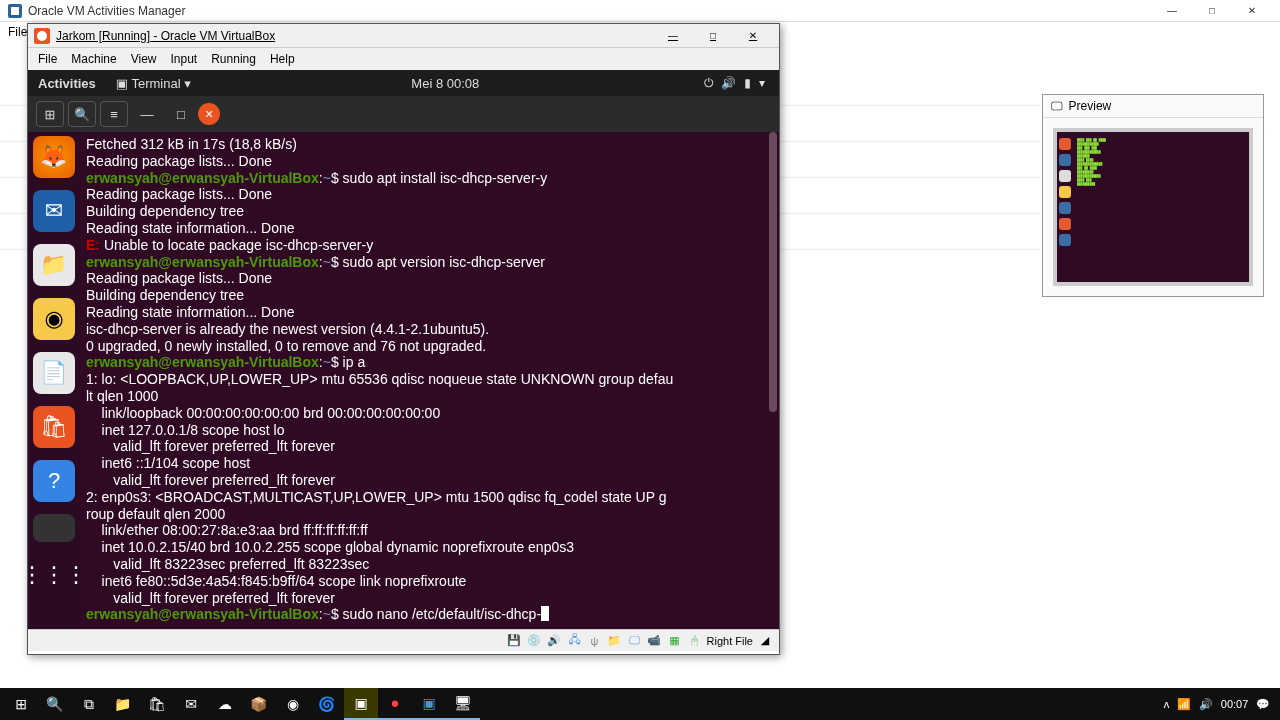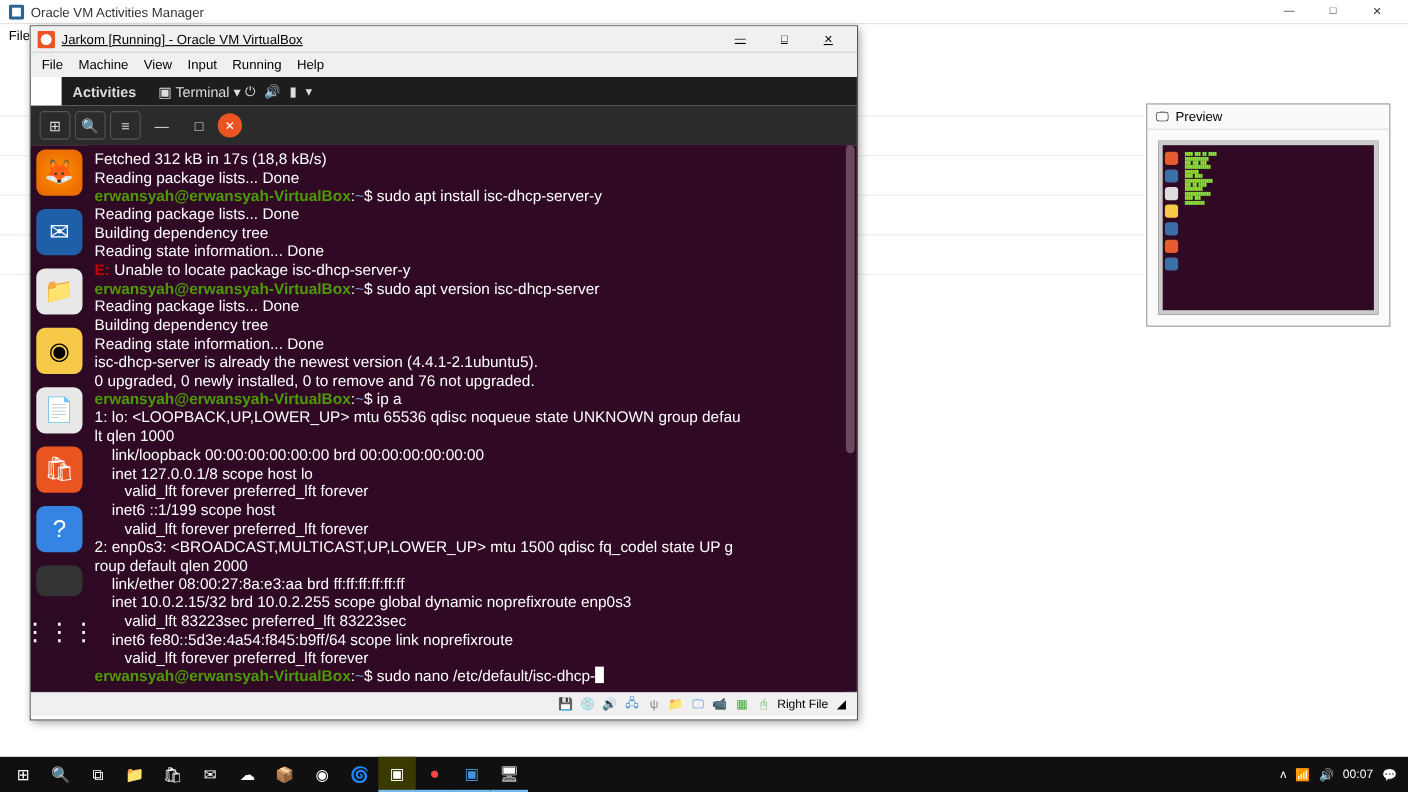--- a/index.html
+++ b/index.html
@@ -8,21 +8,21 @@
 .vbox-titlebar .logo { width: 14px; height: 14px; margin-right: 6px; display:inline-flex; align-items:center; justify-content:center;}
 .vbox-titlebar .spacer { flex: 1; }
 .vbox-titlebar .winbtn { width: 40px; height: 22px; display: flex; align-items: center; justify-content: center; font-size: 10px; color: #333; }
 .vbox-menubar { display:flex; align-items:center; font-size:12px; padding:0 8px; height:20px;}
 .vm-window { position: absolute; left: 27px; top: 23px; width: 753px; height: 632px; background: #fff; border: 1px solid #555; box-shadow: 2px 2px 8px rgba(0,0,0,0.4); }
 .vm-titlebar { height: 24px; background: #f0f0f0; display: flex; align-items: center; padding: 0 6px; font-size: 12px; border-bottom:1px solid #ccc;text-decoration:underline;}
 .vm-titlebar .vlogo { width: 16px; height: 16px; margin-right: 6px; }
 .vm-titlebar .spacer { flex: 1; }
 .vm-titlebar .winbtn { width: 40px; height: 22px; display:flex; align-items:center; justify-content:center; font-size:10px;}
 .vm-menubar { height: 22px; display: flex; align-items: center; gap: 14px; padding: 0 10px; font-size: 12px; background:#f0f0f0; }
-.gnome-top { height: 26px; background: #1d1d1d; color: #ddd; display: flex; align-items: center; padding: 0 10px; font-size: 13px; margin-left: 28px; }
+.gnome-top { height: 26px; background: #1d1d1d; color: #ddd; display: flex; align-items: center; padding: 0 10px; font-size: 13px; }
 .gnome-top .center { flex: 1; text-align: center; }
 .gnome-top .ico { margin: 0 4px; font-size:12px;}
 .term-titlebar { height: 36px; background: #2b2b2b; display: flex; align-items: center; padding: 0 6px; color: #ddd; }
 .term-titlebar .tbtn { width: 30px; height: 28px; display: flex; align-items: center; justify-content: center; border-radius: 3px; margin: 0 2px; font-size:13px;}
 .term-titlebar .rbtn{border:1px solid #555; border-radius:4px; width:28px; height:26px;}
 .term-titlebar .title { flex: 1; text-align: center; font-size: 13px; font-weight: 600; }
 .term-titlebar .close { background: #e95420; border-radius: 50%; width: 22px; height: 22px; color:#fff; display:flex; align-items:center; justify-content:center; font-size:11px;}
 .dock { position: absolute; left: 0; top: 0; width: 52px; bottom: 0; background: rgba(30,10,30,0.25); display: flex; flex-direction: column; align-items: center; padding-top: 4px; gap: 12px; pointer-events:none;}
 .dock .dicon { width: 42px; height: 42px; border-radius: 8px; display:flex; align-items:center; justify-content:center; font-size:22px;}
 .term-body { position: relative; height: 497px; }
@@ -114,20 +114,21 @@
     <span>View</span>
     <span>Input</span>
     <span>Running</span>
     <span>Help</span>
   </div>
 
   <div class="gnome-top">
     <span style="font-weight:600;">Activities</span>
     <span style="width:20px"></span>
     <span>▣ <span>Terminal</span> ▾</span>
+    <span class="center">Mei 8  00:08</span>
     <span class="ico">⏻</span>
     <span class="ico">🔊</span>
     <span class="ico">▮</span>
     <span class="ico">▾</span>
   </div>
 
   <div class="term-titlebar">
     <div class="tbtn rbtn">⊞</div>
     <div class="tbtn rbtn">🔍</div>
     <div class="tbtn rbtn">≡</div>
@@ -161,26 +162,26 @@
 <span class="c">Building dependency tree</span>
 <span class="c">Reading state information... Done</span>
 <span class="c">isc-dhcp-server is already the newest version (4.4.1-2.1ubuntu5).</span>
 <span class="c">0 upgraded, 0 newly installed, 0 to remove and 76 not upgraded.</span>
 <span class="p"><span>erwansyah@erwansyah-VirtualBox</span></span><span class="c">:</span><span class="h">~</span><span class="c">$ </span><span class="c">ip a</span>
 <span class="c">1: lo: &lt;LOOPBACK,UP,LOWER_UP&gt; mtu 65536 qdisc noqueue state UNKNOWN group defau</span>
 <span class="c">lt qlen 1000</span>
 <span class="c">    link/loopback 00:00:00:00:00:00 brd 00:00:00:00:00:00</span>
 <span class="c">    inet 127.0.0.1/8 scope host lo</span>
 <span class="c">       valid_lft forever preferred_lft forever</span>
-<span class="c">    inet6 ::1/199 scope host</span>
+<span class="c">    inet6 ::1/104 scope host</span>
 <span class="c">       valid_lft forever preferred_lft forever</span>
 <span class="c">2: enp0s3: &lt;BROADCAST,MULTICAST,UP,LOWER_UP&gt; mtu 1500 qdisc fq_codel state UP g</span>
 <span class="c">roup default qlen 2000</span>
 <span class="c">    link/ether 08:00:27:8a:e3:aa brd ff:ff:ff:ff:ff:ff</span>
-<span class="c">    inet 10.0.2.15/32 brd 10.0.2.255 scope global dynamic noprefixroute enp0s3</span>
+<span class="c">    inet 10.0.2.15/40 brd 10.0.2.255 scope global dynamic noprefixroute enp0s3</span>
 <span class="c">       valid_lft 83223sec preferred_lft 83223sec</span>
 <span class="c">    inet6 fe80::5d3e:4a54:f845:b9ff/64 scope link noprefixroute</span>
 <span class="c">       valid_lft forever preferred_lft forever</span>
 <span class="p"><span>erwansyah@erwansyah-VirtualBox</span></span><span class="c">:</span><span class="h">~</span><span class="c">$ </span><span class="c">sudo nano /etc/default/isc-dhcp-</span><span class="cursor"></span></div>
     <div class="scrollbar"></div>
   </div>
 
   <div class="vm-status">
     <span class="sico" style="color:#1e90ff">💾</span>
     <span class="sico" style="color:#888">💿</span>

